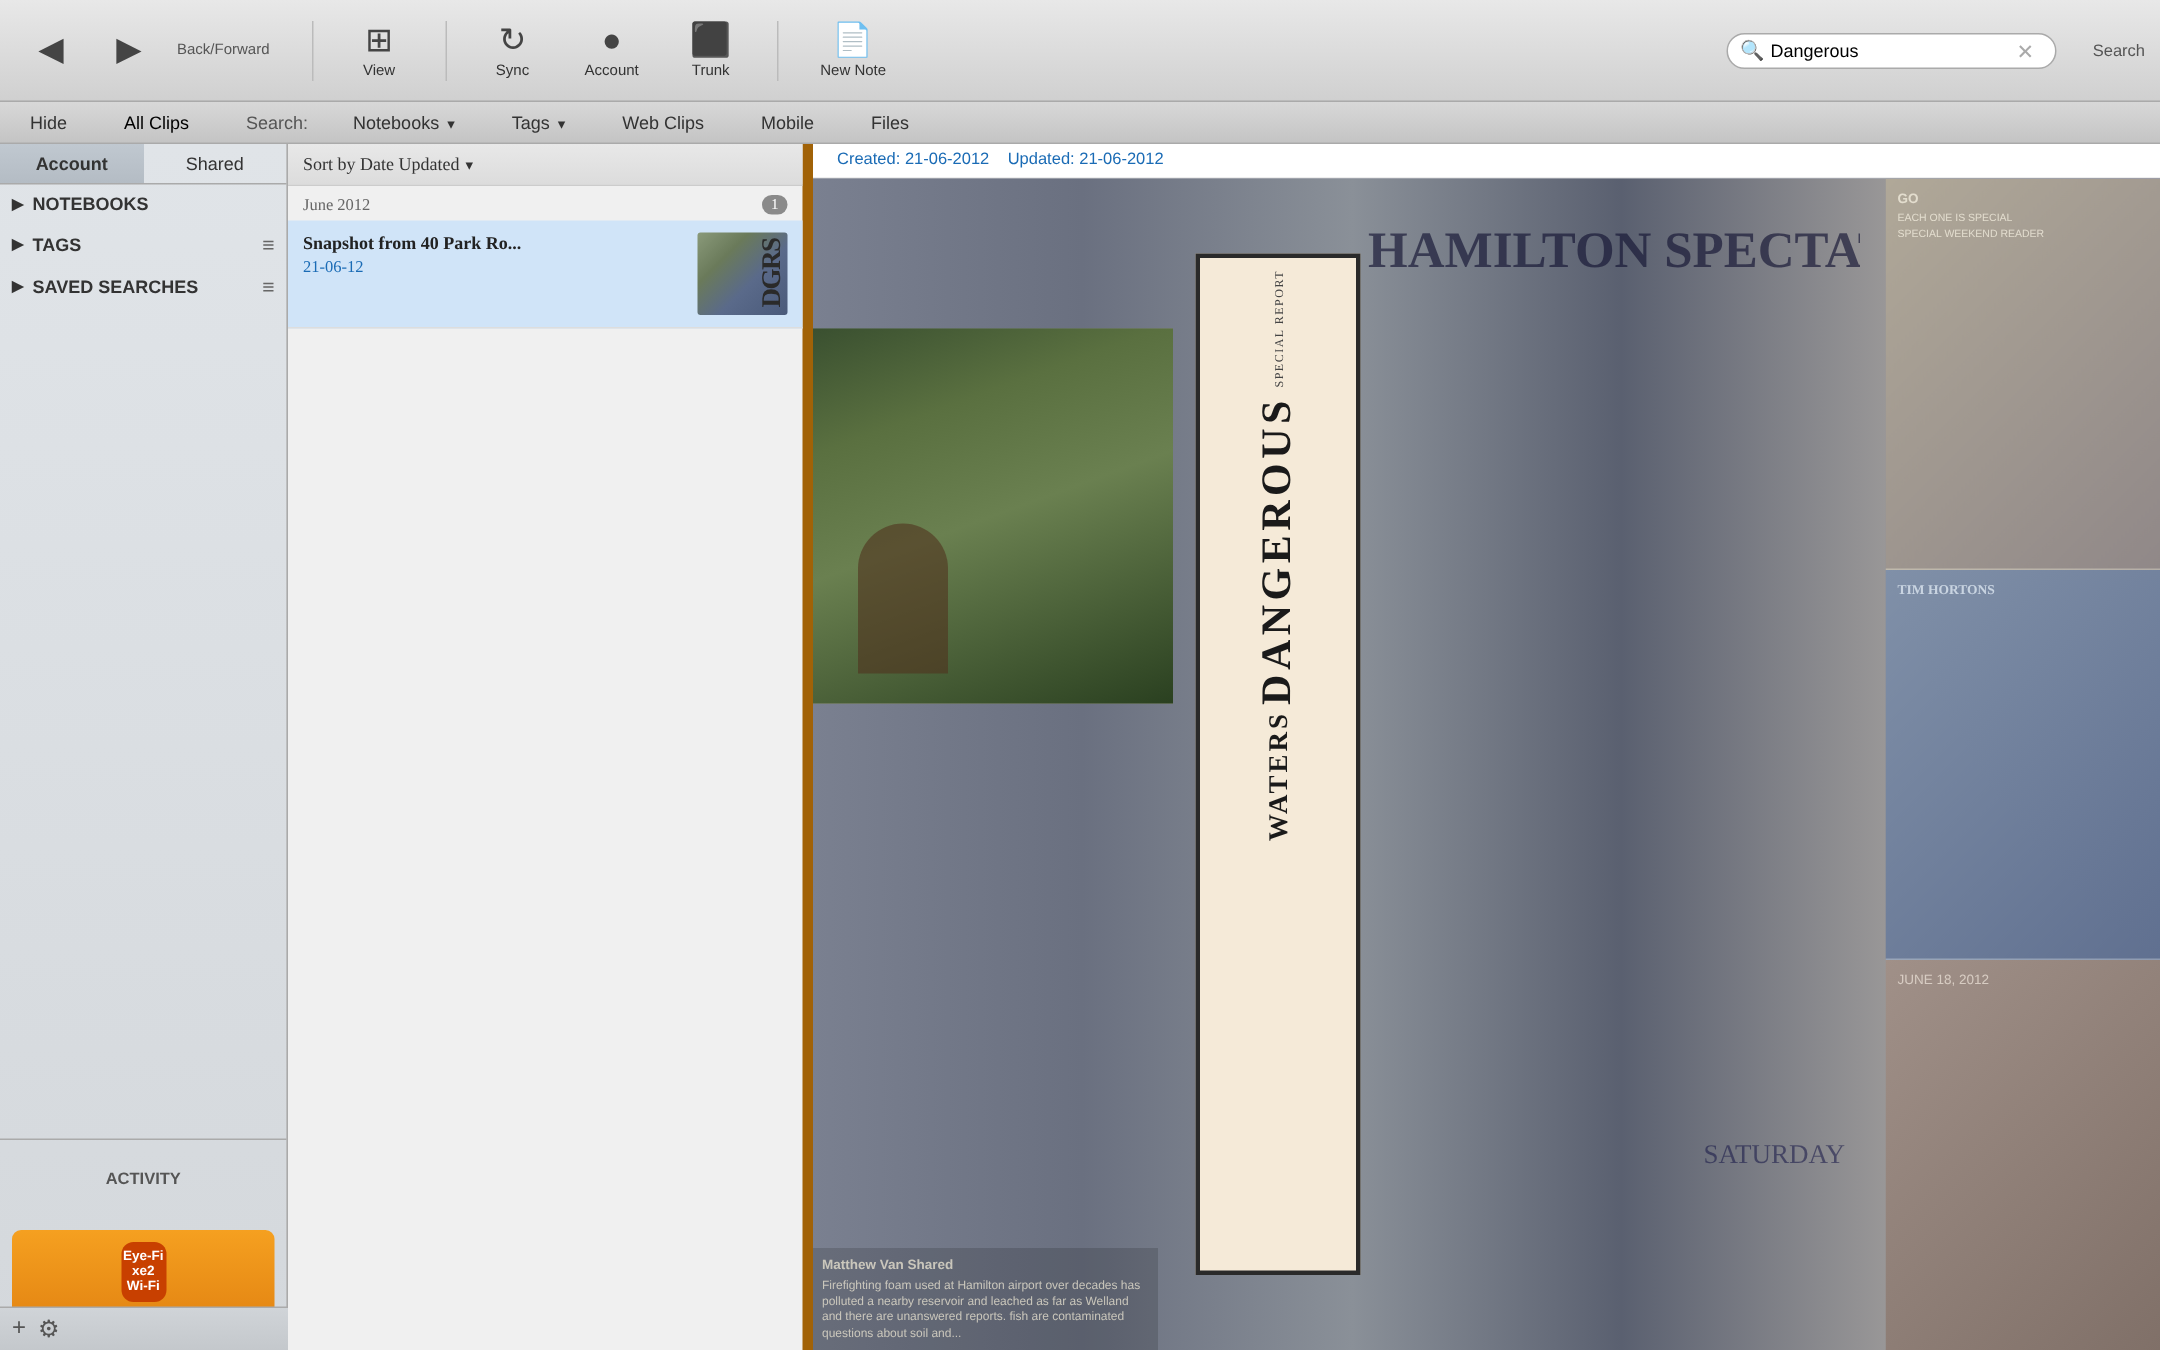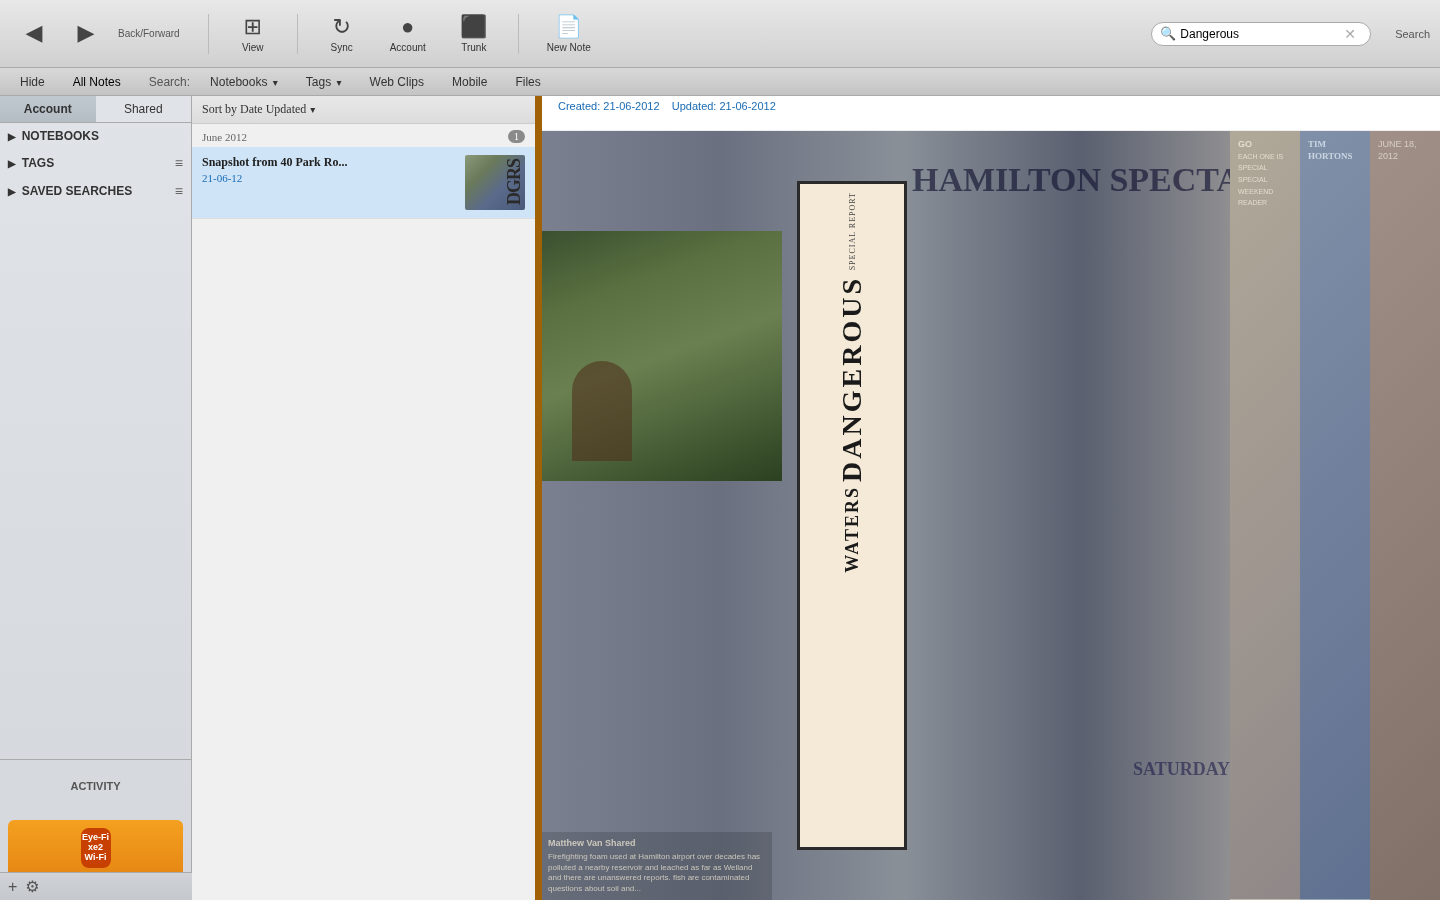--- a/index.html
+++ b/index.html
@@ -67,21 +67,21 @@
     .search-label { font-size: 11px; color: #555; margin-left: 8px; }
 
     
     .tabbar {
       display: flex;
       align-items: center;
       background: linear-gradient(to bottom, #d8d8d8, #c4c4c4);
       border-bottom: 1px solid #aaa;
       height: 28px;
       padding: 0 8px;
-      gap: 4px;
+      gap: 14px;
     }
     .tabbar-item {
       padding: 4px 12px;
       font-size: 12px;
       color: #333;
       cursor: pointer;
       border-radius: 4px 4px 0 0;
       white-space: nowrap;
     }
     .tabbar-item.active { color: #000; font-weight: 500; }
@@ -279,21 +279,21 @@
     }
     .tag-placeholder {
       color: #aaa;
       font-size: 12px;
       padding: 3px 8px;
       cursor: pointer;
     }
     .note-detail-dates {
       font-size: 11px;
       color: #666;
-      padding: 4px 16px 18px;
+      padding: 4px 16px 6px;
       background: white;
       border-bottom: 1px solid #eee;
     }
     .note-detail-dates span { color: #1a6bb5; }
     .action-icon {
       font-size: 18px;
       color: #888;
       cursor: pointer;
     }
 
@@ -395,21 +395,21 @@
     <span class="search-clear">✕</span>
   </div>
   <span class="search-label">Search</span>
 </div>
 
 <div class="tabbar">
   <div class="tabbar-item">
     <span>Hide</span>
   </div>
   <div class="tabbar-item active">
-    <span>All Notes</span>
+    <span>All Clips</span>
   </div>
   <div class="tabbar-search-label">
     <span>Search:</span>
   </div>
   <div class="tabbar-item">
     <span>Notebooks</span>
     <span style="font-size:10px;margin-left:2px;">▾</span>
   </div>
   <div class="tabbar-item">
     <span>Tags</span>
@@ -522,25 +522,25 @@
         <div style="position:absolute;left:255px;top:50px;bottom:50px;width:110px;background:#f5ead8;border:3px solid #2a2a2a;display:flex;flex-direction:column;align-items:center;justify-content:flex-start;padding:8px 4px;">
           <div style="writing-mode:vertical-rl;transform:rotate(180deg);font-size:8px;color:#444;margin-bottom:6px;font-family:Georgia,serif;letter-spacing:1px;">SPECIAL REPORT</div>
           <div style="writing-mode:vertical-rl;transform:rotate(180deg);font-size:28px;font-weight:900;color:#1a1a1a;font-family:Georgia,serif;letter-spacing:3px;line-height:0.9;">DANGEROUS</div>
           <div style="writing-mode:vertical-rl;transform:rotate(180deg);font-size:18px;font-weight:700;color:#1a1a1a;font-family:Georgia,serif;letter-spacing:2px;margin-top:4px;">WATERS</div>
         </div>
 
         <div style="position:absolute;top:30px;left:370px;right:200px;font-size:34px;font-weight:900;color:rgba(20,20,50,0.65);font-family:Georgia,serif;white-space:nowrap;overflow:hidden;">
           <span>HAMILTON SPECTATOR</span>
         </div>
 
-        <div style="position:absolute;bottom:120px;right:210px;font-size:18px;font-weight:700;color:rgba(20,20,70,0.55);font-family:Georgia,serif;">
+        <div style="position:absolute;bottom:120px;right:210px;font-size:18px;font-weight:400;color:rgba(20,20,70,0.55);font-family:Georgia,serif;">
           <span>SATURDAY</span>
         </div>
 
-        <div style="position:absolute;top:0;right:0;width:210px;height:100%;display:flex;flex-direction:row;overflow:hidden;">
+        <div style="position:absolute;top:0;right:0;width:183px;height:100%;display:flex;flex-direction:column;overflow:hidden;">
           <div style="flex:1;background:linear-gradient(135deg,#b0a898,#908888);border-bottom:1px solid rgba(255,255,255,0.2);">
             <div style="padding:8px;font-size:9px;color:rgba(240,235,220,0.8);font-weight:600;line-height:1.3;">GO<br><span style="font-size:7px;font-weight:400;">EACH ONE IS SPECIAL<br>SPECIAL WEEKEND READER</span></div>
           </div>
           <div style="flex:1;background:linear-gradient(135deg,#8090a8,#607090);border-bottom:1px solid rgba(255,255,255,0.2);">
             <div style="padding:8px;font-size:9px;color:rgba(220,230,240,0.8);font-weight:600;line-height:1.3;font-family:Georgia,serif;">TIM HORTONS</div>
           </div>
           <div style="flex:1;background:linear-gradient(135deg,#a09088,#807068);">
             <div style="padding:8px;font-size:9px;color:rgba(230,220,210,0.8);line-height:1.3;">JUNE 18, 2012</div>
           </div>
         </div>

